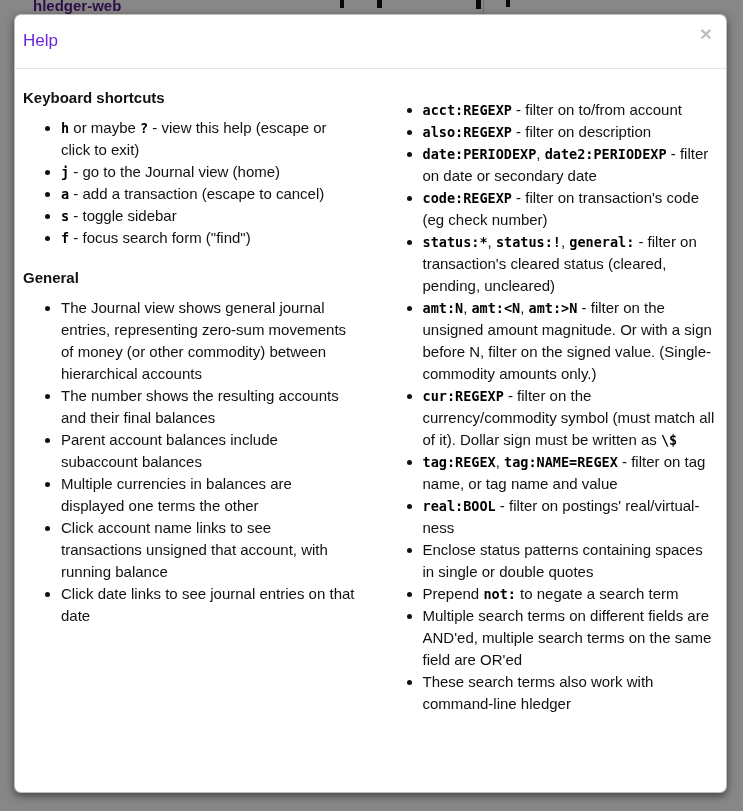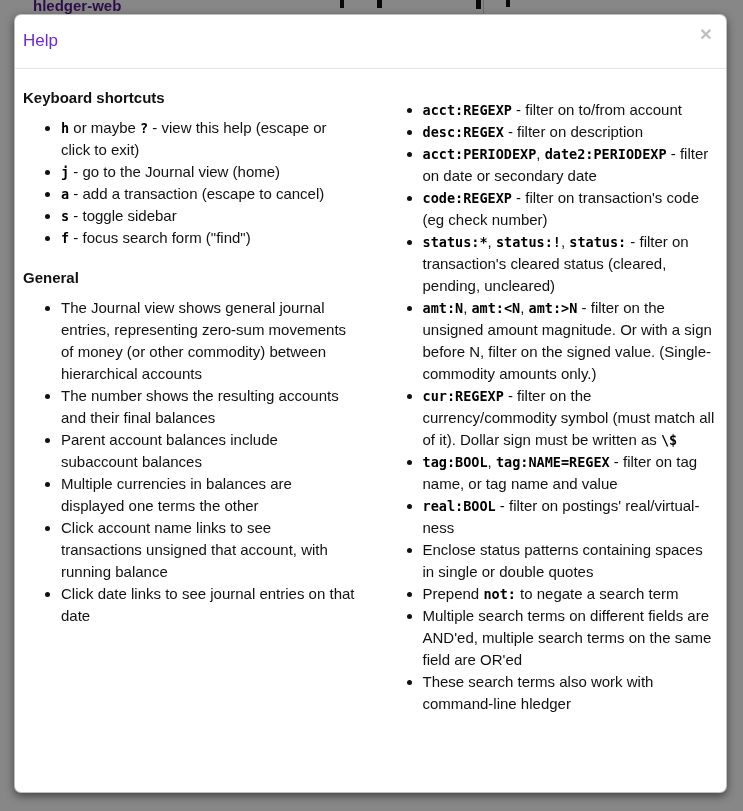--- a/index.html
+++ b/index.html
@@ -159,27 +159,27 @@
           <li>The number shows the resulting accounts and their final balances</li>
           <li>Parent account balances include subaccount balances</li>
           <li>Multiple currencies in balances are displayed one terms the other</li>
           <li>Click account name links to see transactions unsigned that account, with running balance</li>
           <li>Click date links to see journal entries on that date</li>
         </ul>
       </div>
     <div class="help-col help-col-right">
         <ul>
           <li><code>acct:REGEXP</code> - filter on to/from account</li>
-          <li><code>desc:REGEX</code> - filter on description</li>
-          <li><code>acct:PERIODEXP</code>, <code>date2:PERIODEXP</code> - filter on date or secondary date</li>
+          <li><code>also:REGEXP</code> - filter on description</li>
+          <li><code>date:PERIODEXP</code>, <code>date2:PERIODEXP</code> - filter on date or secondary date</li>
           <li><code>code:REGEXP</code> - filter on transaction's code (eg check number)</li>
-          <li><code>status:*</code>, <code>status:!</code>, <code>status:</code> - filter on transaction's cleared status (cleared, pending, uncleared)</li>
+          <li><code>status:*</code>, <code>status:!</code>, <code>general:</code> - filter on transaction's cleared status (cleared, pending, uncleared)</li>
           <li><code>amt:N</code>, <code>amt:&lt;N</code>, <code>amt:&gt;N</code> - filter on the unsigned amount magnitude. Or with a sign before N, filter on the signed value. (Single-commodity amounts only.)</li>
           <li><code>cur:REGEXP</code> - filter on the currency/commodity symbol (must match all of it). Dollar sign must be written as <code>\$</code></li>
-          <li><code>tag:BOOL</code>, <code>tag:NAME=REGEX</code> - filter on tag name, or tag name and value</li>
+          <li><code>tag:REGEX</code>, <code>tag:NAME=REGEX</code> - filter on tag name, or tag name and value</li>
           <li><code>real:BOOL</code> - filter on postings' real/virtual-ness</li>
           <li>Enclose status patterns containing spaces in single or double quotes</li>
           <li>Prepend <code>not:</code> to negate a search term</li>
           <li>Multiple search terms on different fields are AND'ed, multiple search terms on the same field are OR'ed</li>
           <li>These search terms also work with command-line hledger</li>
         </ul>
       </div>
   </div>
 </div>
 

